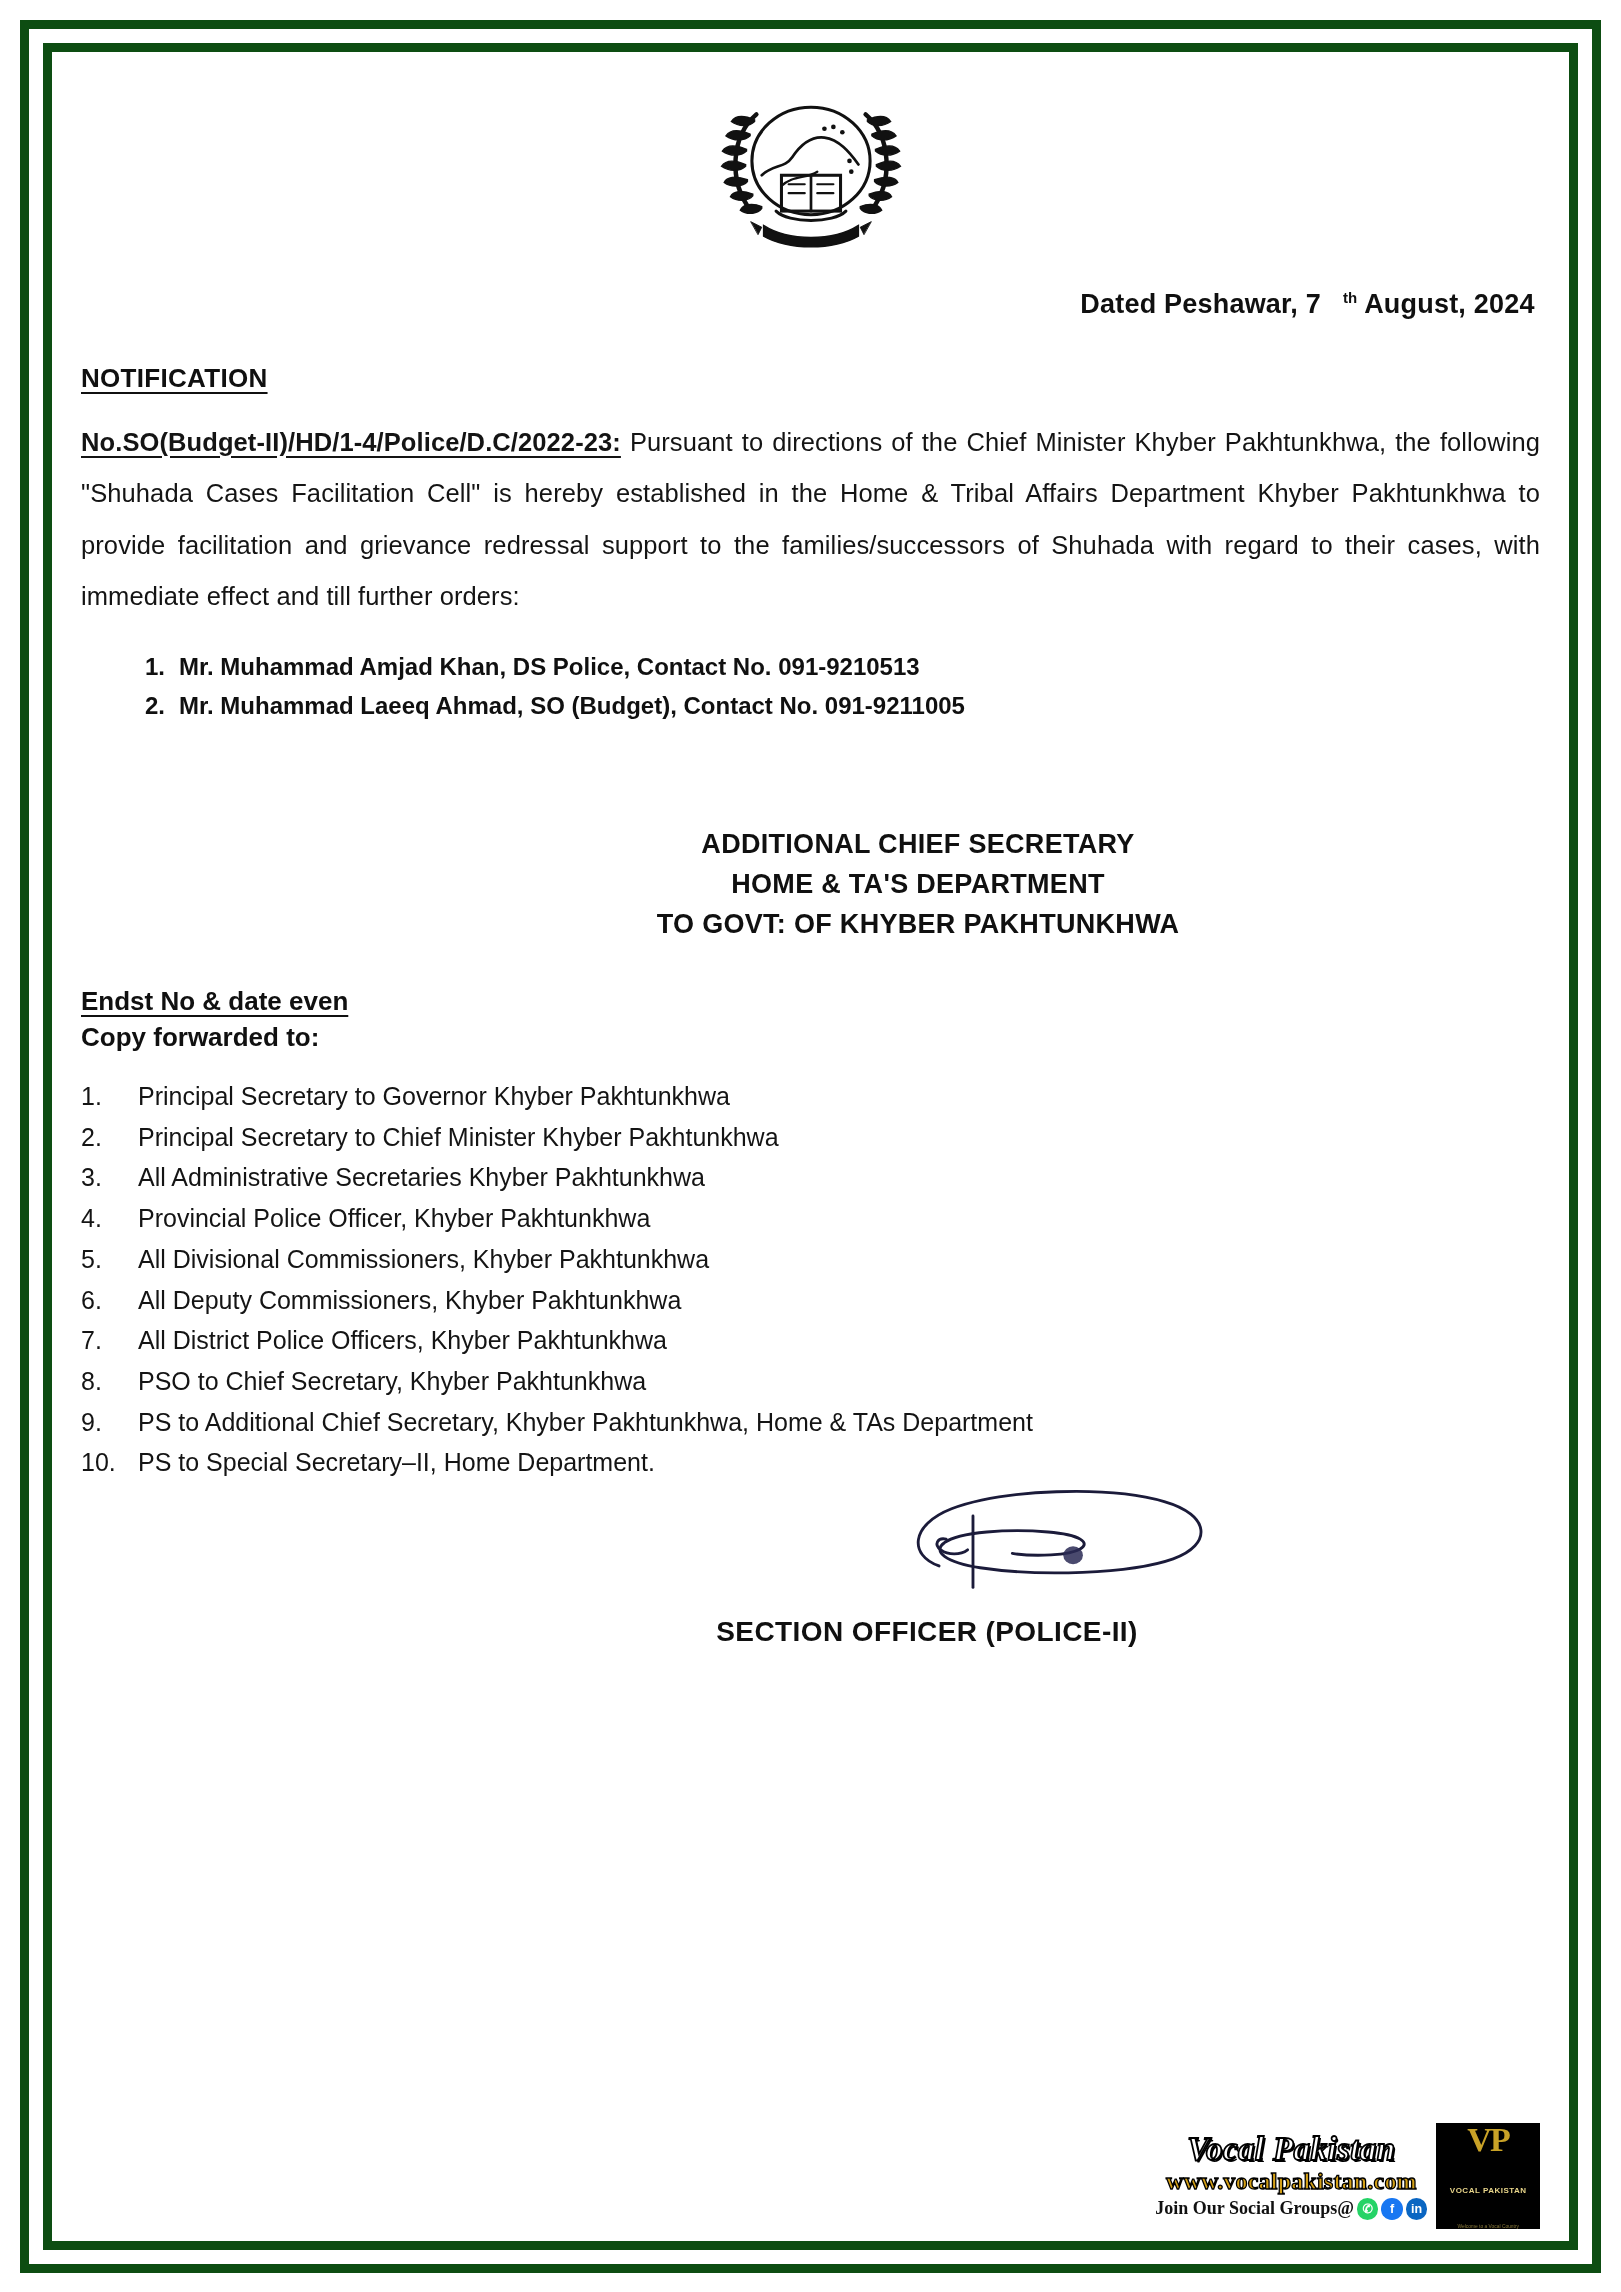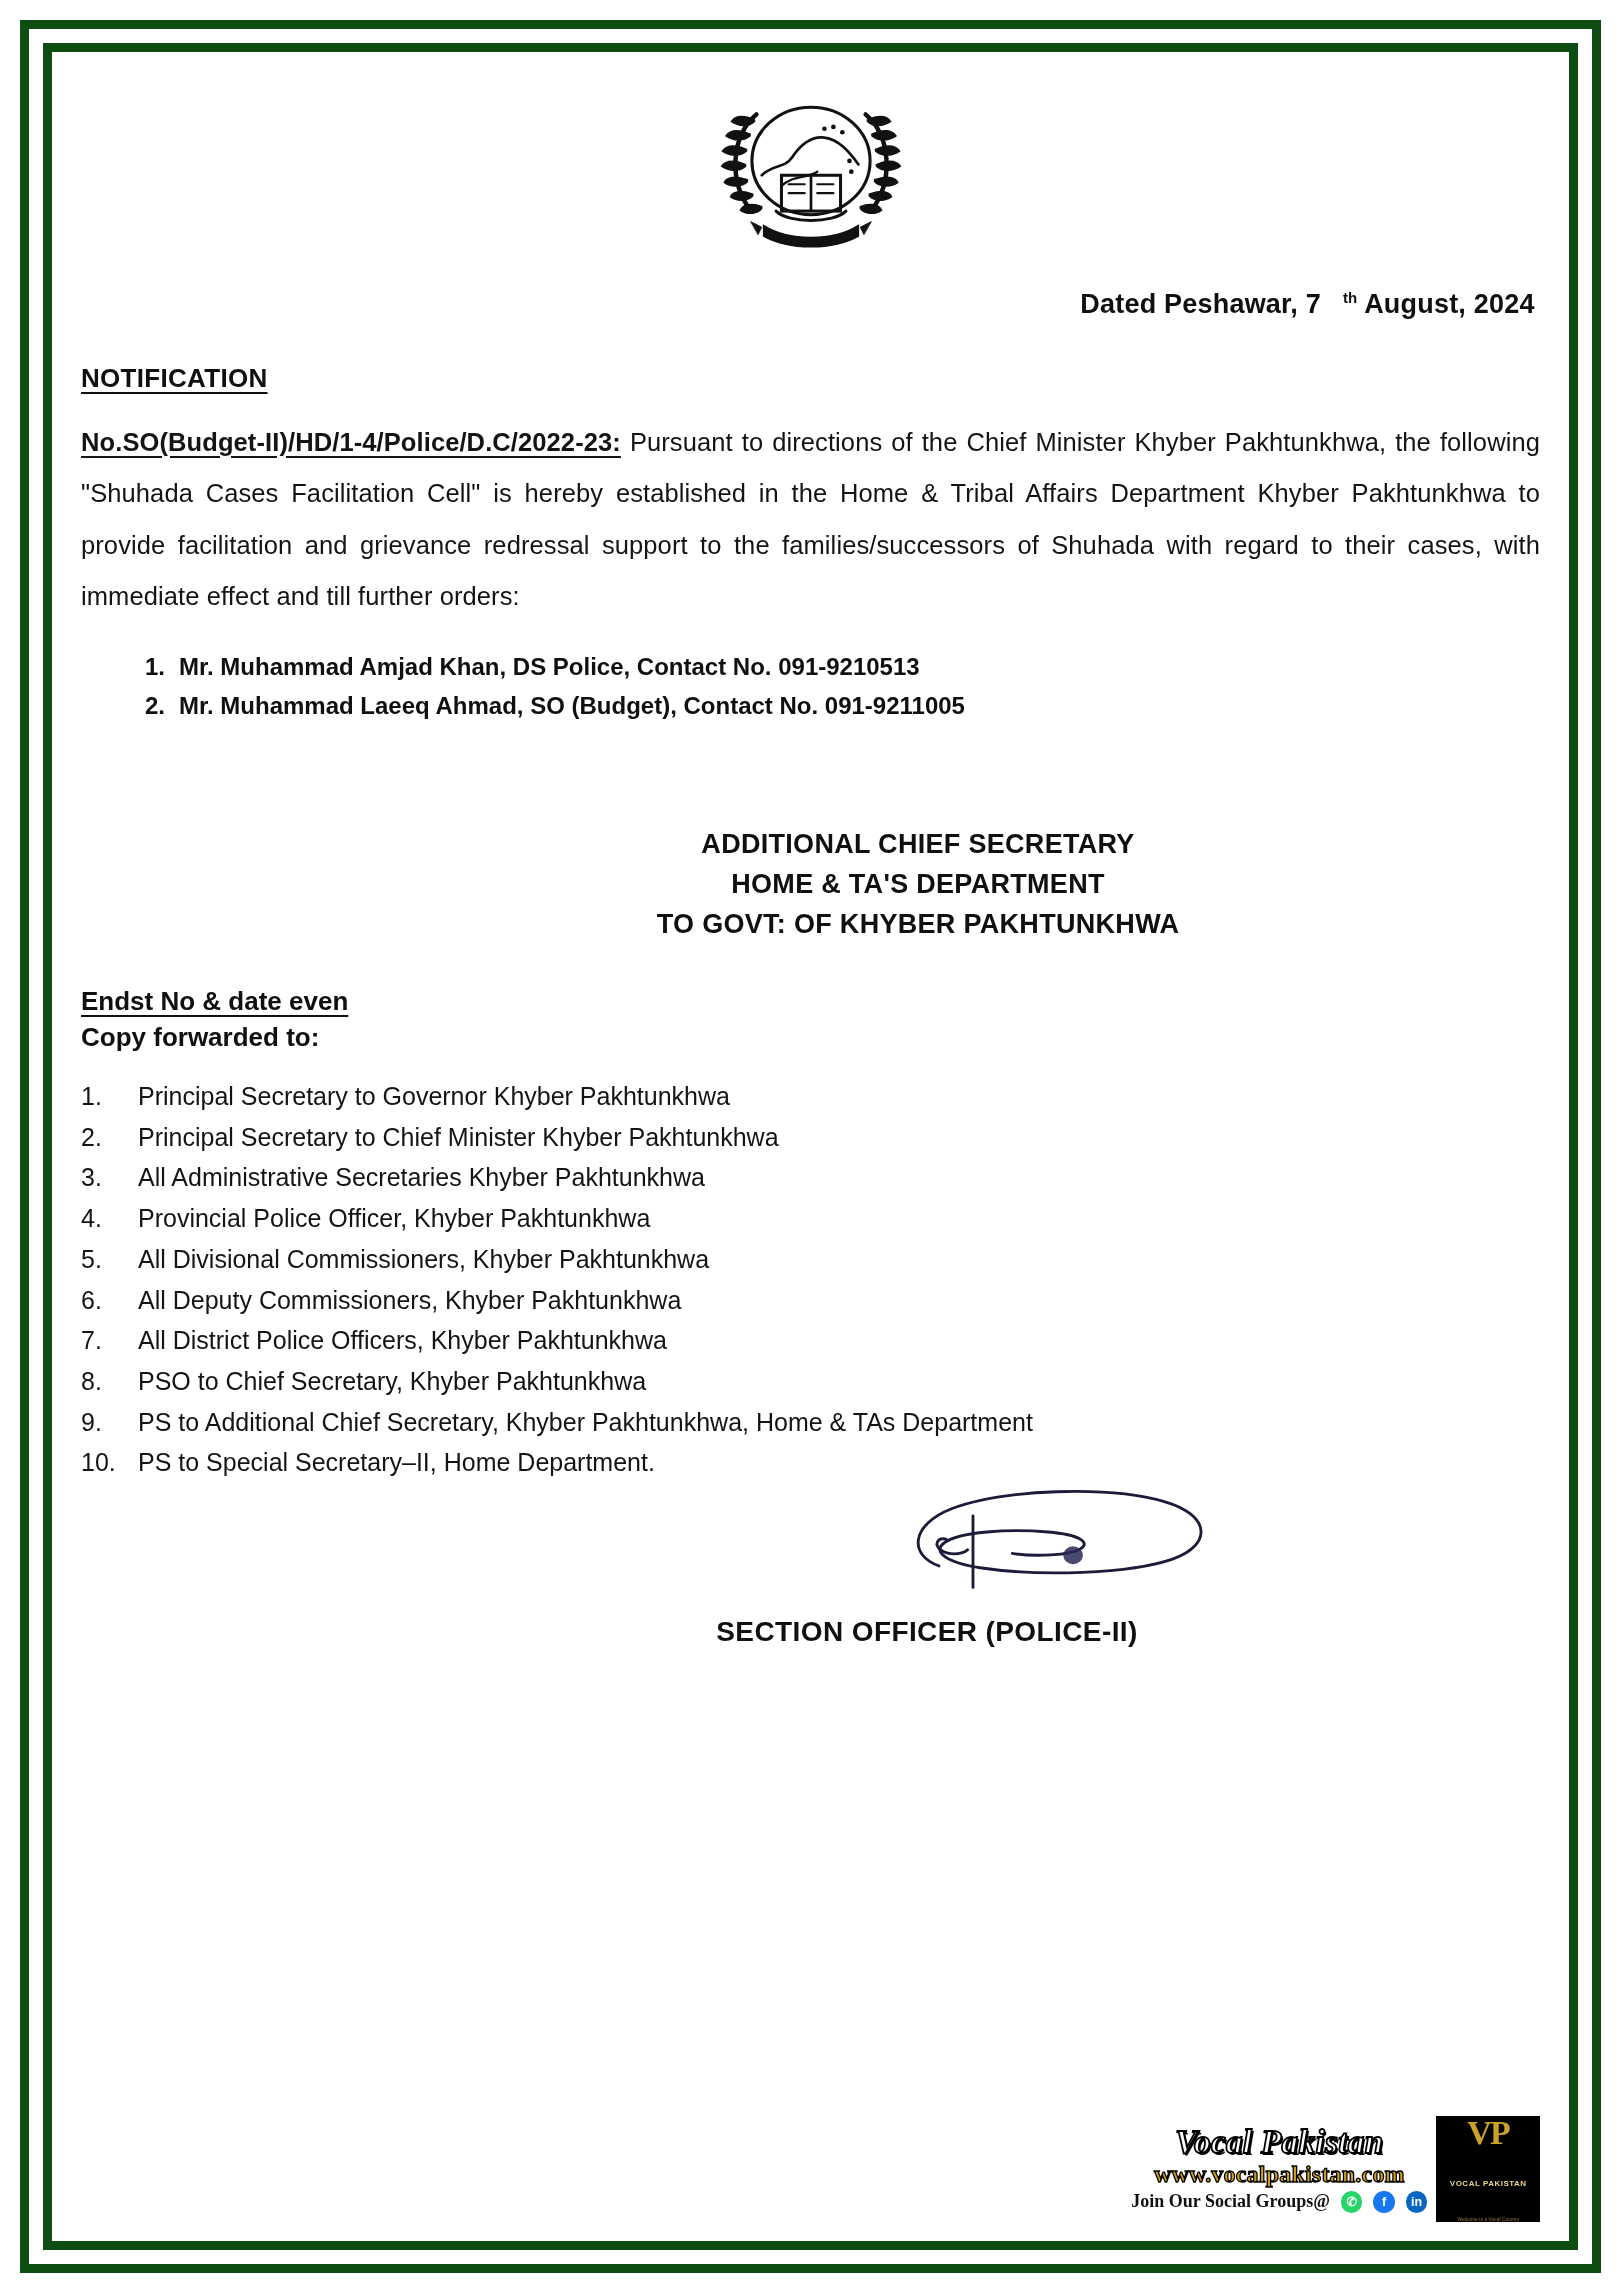--- a/index.html
+++ b/index.html
@@ -197,21 +197,21 @@
     font-size: 28px;
     letter-spacing: 0.4px;
     padding-left: 233px;
     margin-top: 3.6px;
   }
 
   
   .watermark {
     position: absolute;
     right: 0px;
-    bottom: 7px;
+    bottom: 0;
     display: flex;
     align-items: stretch;
     height: 106px;
   }
   .wm-text {
     background: #ffffff;
     padding: 1.8px 9px 1.8px 10.7px;
     display: flex;
     flex-direction: column;
     justify-content: center;
@@ -234,21 +234,21 @@
     font-size: 24px;
     color: #d4a017;
     -webkit-text-stroke: 1.3px #000;
     letter-spacing: 0.2px;
     line-height: 1.15;
     margin-top: 0.9px;
   }
   .wm-join {
     display: flex;
     align-items: center;
-    gap: 11px;
+    gap: 3px;
     margin-top: 2.7px;
   }
   .wm-join-label {
     font-family: "Liberation Serif", serif;
     font-weight: bold;
     font-size: 18px;
     color: #111;
   }
   .soc {
     width: 21.5px;

